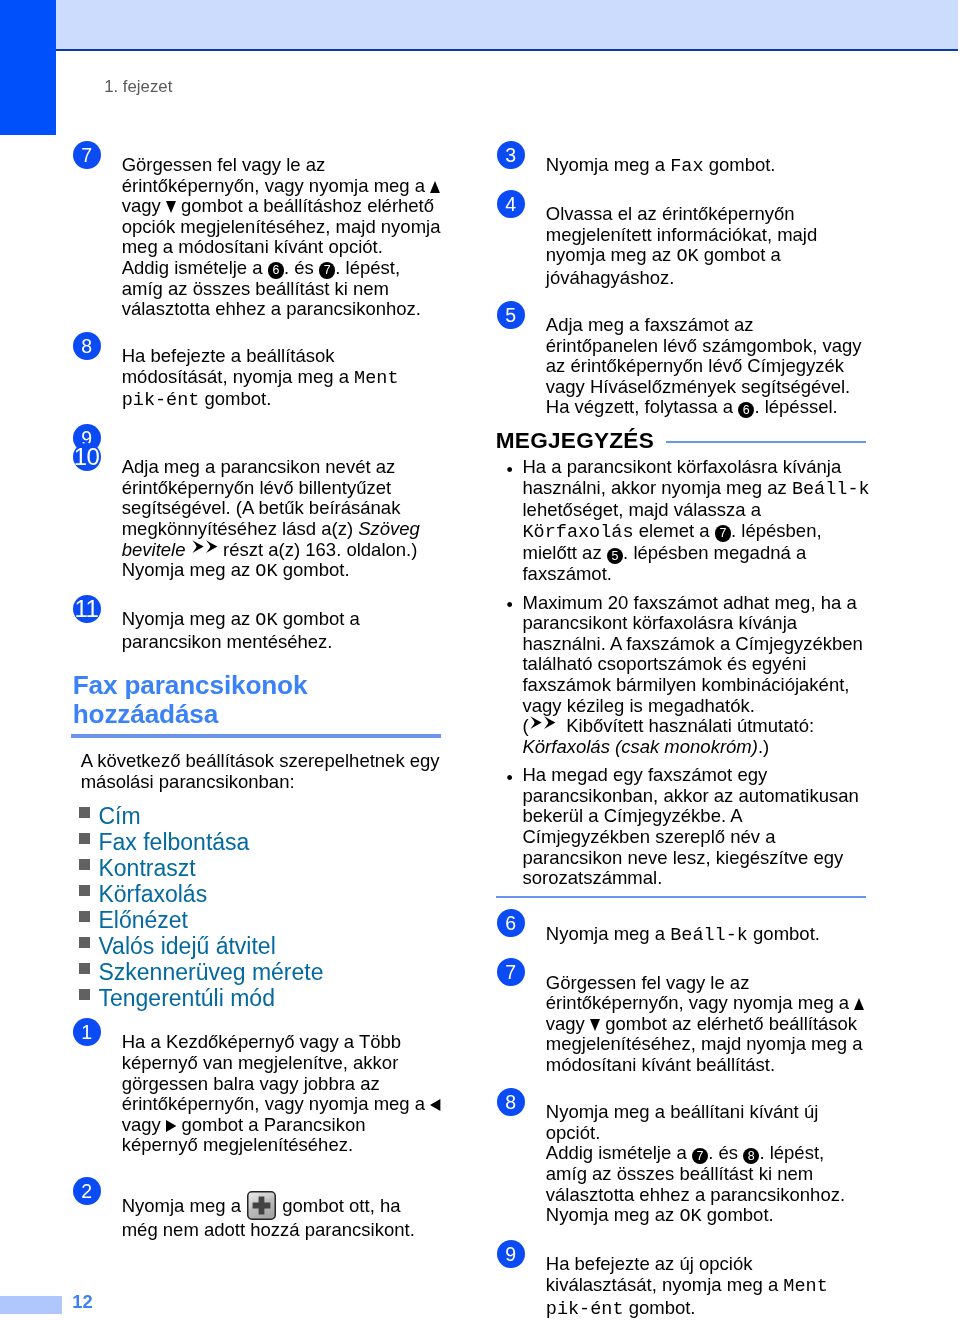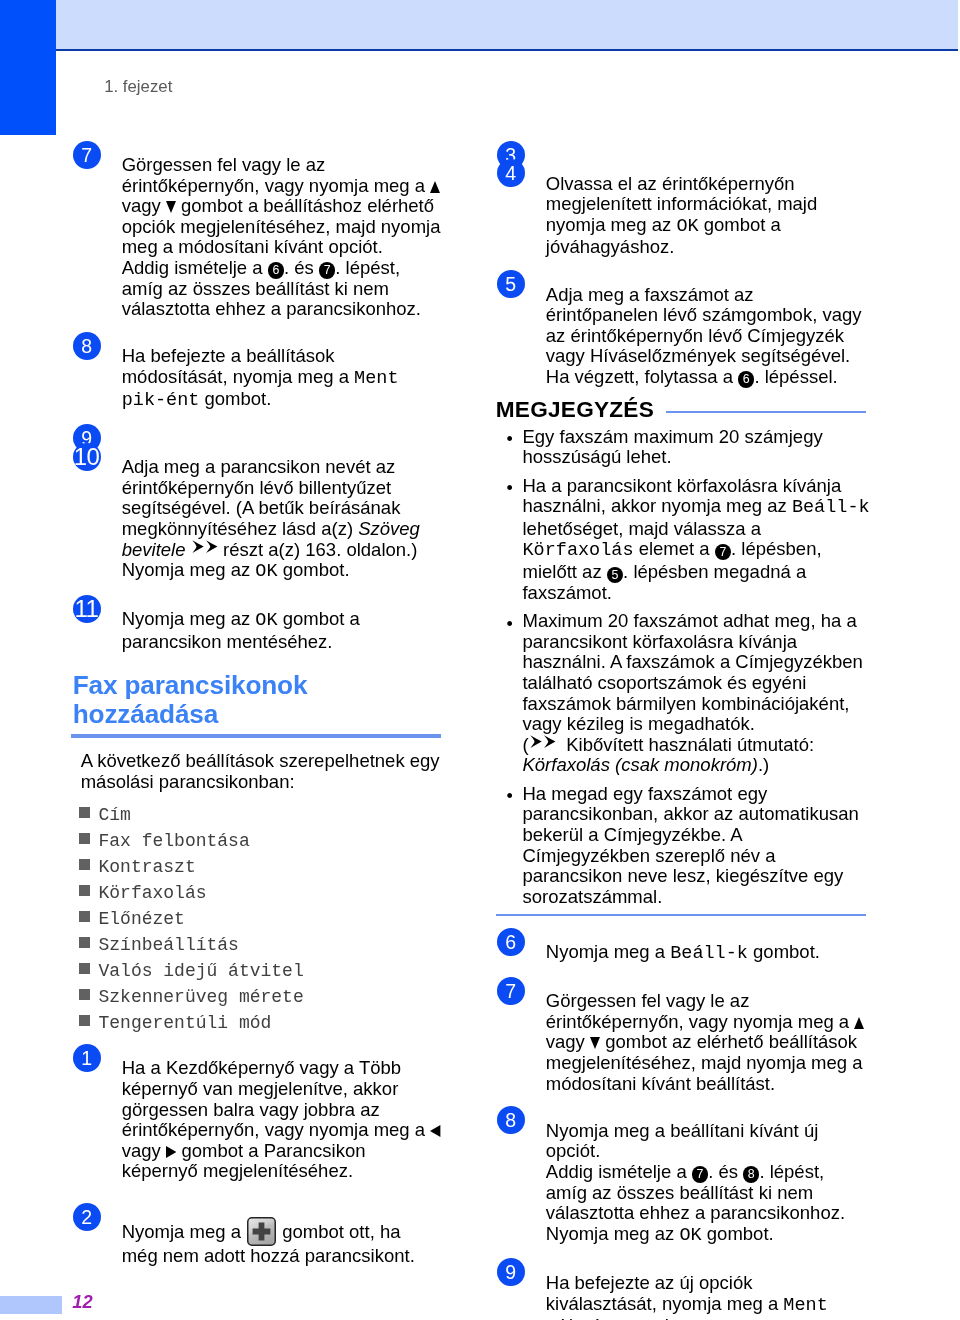--- a/index.html
+++ b/index.html
@@ -8,21 +8,21 @@
        position:relative;overflow:hidden;}
   .page{position:absolute;left:0;top:0;width:960px;height:967px;}
 
   
   .hdr-band{position:absolute;left:56px;top:0;width:902px;height:50px;background:#ccdcfc;}
   .hdr-rule{position:absolute;left:56px;top:49px;width:902px;height:2px;background:#0b3ba8;}
   .chap-tab{position:absolute;left:0;top:0;width:56px;height:135px;background:#0050fc;}
   .chap-label{position:absolute;left:104.2px;top:78.2px;font-size:16.8px;line-height:18px;color:#5a5a5c;}
   .foot-tab{position:absolute;left:0;top:1296px;width:62px;height:17.5px;background:#afc7fc;}
   
-  .pageno{position:absolute;left:72.3px;top:1292px;font-size:18.3px;line-height:19px;font-weight:bold;color:#a21caf;font-style:italic;}
+  .pageno{position:absolute;left:72.3px;top:1292px;font-size:18.3px;line-height:19px;font-weight:bold;color:#3b82f6;}
 
   
   .col{position:absolute;width:376px;}
   .colL{left:72.7px;top:140.5px;}
   .colR{left:496.8px;top:140.5px;}
 
   
   .step{position:relative;padding-left:41px;margin-bottom:12.2px;padding-top:6.5px;}
   [data-name="left-steps-bottom"] .step:first-child{margin-bottom:20.9px;}
   .num{position:absolute;left:0;top:0px;width:28px;height:28px;border-radius:50%;
@@ -41,22 +41,22 @@
   .inum{display:inline-block;width:16.3px;height:16.3px;border-radius:50%;background:#000;color:#fff;
         font-size:12.4px;line-height:16.3px;text-align:center;vertical-align:-0.5px;
         font-family:"Liberation Sans",sans-serif;letter-spacing:0;}
 
   
   h2.sect{font-size:26.2px;line-height:28.8px;font-weight:bold;margin:18.5px 0 0 0;color:#3b82f6;letter-spacing:-0.15px;}
   .sect-rule{height:4.3px;background:#6b94ef;margin-top:5.5px;width:370px;margin-left:-1.3px;}
 
   
   .blist{margin:11px 0 7px 0;padding:0;list-style:none;}
-  .blist li{position:relative;padding-left:25.8px;font-family:Liberation Mono, monospace;
-            font-size:18px;line-height:25.98px;color:#404040;}
+  .blist li{position:relative;padding-left:25.8px;font-family:Liberation Sans, sans-serif;
+            font-size:23px;line-height:25.98px;color:#0369a1;}
   .blist li::before{content:"";position:absolute;left:6.6px;top:4.3px;width:10.6px;height:11px;background:#616161;}
 
   
   .note-head{display:flex;align-items:center;height:24px;position:relative;top:-2px;width:370px;left:-1px;}
   .note-title{font-size:22.6px;line-height:23px;font-weight:bold;letter-spacing:0.25px;color:#000000;}
   .note-line{flex:1;height:2px;background:#6a93f2;margin-left:12px;position:relative;top:2px;}
   .note-end{height:2px;background:#6a93f2;margin-bottom:11.4px;margin-top:-1px;width:370px;margin-left:-1px;}
   .nlist{margin:3px 0 0 0;padding:0;list-style:none;}
   .nlist li{position:relative;padding-left:25.7px;margin-bottom:8px;font-size:18.5px;line-height:20.55px;color:#000;letter-spacing:0;}
   .nlist li::before{content:"\2022";position:absolute;left:9.6px;top:2.4px;font-size:18px;line-height:20.55px;}
@@ -105,21 +105,20 @@
       </div>
     <h2 class="sect" data-name="section-title"><span>Fax parancsikonok</span><br><span>hozzáadása</span></h2>
     <div class="sect-rule" data-name="section-rule"></div>
     <p class="ptext intro" data-name="section-intro">A következő beállítások szerepelhetnek egy másolási parancsikonban:</p>
     <ul class="blist" data-name="settings-bullet-list">
         <li data-name="list-item">Cím</li>
         <li data-name="list-item">Fax felbontása</li>
         <li data-name="list-item">Kontraszt</li>
         <li data-name="list-item">Körfaxolás</li>
         <li data-name="list-item">Előnézet</li>
-        <li data-name="list-item">Színbeállítás</li>
         <li data-name="list-item">Valós idejű átvitel</li>
         <li data-name="list-item">Szkennerüveg mérete</li>
         <li data-name="list-item">Tengerentúli mód</li>
       </ul>
     <div data-name="left-steps-bottom">
         <div class="step" data-name="step-item">
           <span class="num" data-name="step-number">1</span>
           <p class="ptext" data-name="step-text">Ha a Kezdőképernyő vagy a Több képernyő van megjelenítve, akkor görgessen balra vagy jobbra az érintőképernyőn, vagy nyomja meg a<span class="nw" data-name="nowrap-group">&nbsp;<span class="tri left" data-name="triangle-left-icon"><svg width="10.4" height="12.05" viewBox="0 0 10.4 12.05" aria-hidden="true">
                   <path d="M0 6.0 L10.4 0 L10.4 12.0 Z"></path>
                 </svg></span></span> vagy<span class="nw" data-name="nowrap-group">&nbsp;<span class="tri right" data-name="triangle-right-icon"><svg width="10.4" height="12.05" viewBox="0 0 10.4 12.05" aria-hidden="true">
@@ -133,37 +132,37 @@
                 <path d="M11.6 5.6h5.8v6.0h6.0v5.8h-6.0v6.0h-5.8v-6.0H5.6v-5.8h6.0z" fill="#434343"></path>
               </svg></span> gombot ott, ha még nem adott hozzá parancsikont.</p>
         </div>
       </div>
   </div>
 
   <div class="col colR" data-name="right-column">
     <div data-name="right-steps-top">
         <div class="step" data-name="step-item">
           <span class="num" data-name="step-number">3</span>
+          <p class="ptext" data-name="step-text">Nyomja meg a <span class="mono" data-name="ui-label">Fax</span> gombot.</p>
         </div>
         <div class="step" data-name="step-item">
           <span class="num" data-name="step-number">4</span>
           <p class="ptext" data-name="step-text">Olvassa el az érintőképernyőn megjelenített információkat, majd nyomja meg az <span class="mono" data-name="ui-label">OK</span> gombot a jóváhagyáshoz.</p>
         </div>
         <div class="step" data-name="step-item">
           <span class="num" data-name="step-number">5</span>
           <p class="ptext" data-name="step-text">Adja meg a faxszámot az érintőpanelen lévő számgombok, vagy az érintőképernyőn lévő Címjegyzék vagy Híváselőzmények segítségével. Ha végzett, folytassa a<span class="nw" data-name="nowrap-group">&nbsp;<span class="inum" data-name="step-reference">6</span>.&nbsp;</span>lépéssel.</p>
         </div>
       </div>
     <div class="note" data-name="note-box">
       <div class="note-head" data-name="note-header">
         <span class="note-title" data-name="note-title">MEGJEGYZÉS</span>
         <span class="note-line" data-name="note-header-rule"></span>
       </div>
       <ul class="nlist" data-name="note-list">
-          <li data-name="note-item">Egy faxszám maximum 20 számjegy hosszúságú lehet.</li>
           <li data-name="note-item">Ha a parancsikont körfaxolásra kívánja használni, akkor nyomja meg az <span class="mono" data-name="ui-label">Beáll-k</span> lehetőséget, majd válassza a <span class="mono" data-name="ui-label">Körfaxolás</span> elemet a<span class="nw" data-name="nowrap-group">&nbsp;<span class="inum" data-name="step-reference">7</span>.&nbsp;</span>lépésben, mielőtt az<span class="nw" data-name="nowrap-group">&nbsp;<span class="inum" data-name="step-reference">5</span>.&nbsp;</span>lépésben megadná a faxszámot.</li>
           <li data-name="note-item">Maximum 20 faxszámot adhat meg, ha a parancsikont körfaxolásra kívánja használni. A faxszámok a Címjegyzékben található csoportszámok és egyéni faxszámok bármilyen kombinációjaként, vagy kézileg is megadhatók.<br><span class="nw" data-name="nowrap-group">(<span class="arrow" data-name="double-arrow-icon"><svg viewBox="0 0 25.2 12.8" width="26.0" height="13.2" aria-hidden="true">
                   <path d="M0.3 0.2 C3.9 2.2 7.6 4.3 11.4 6.4 C7.6 8.5 3.9 10.6 0.3 12.6 C2.6 9.9 3.9 8.2 4.4 6.4 C3.9 4.6 2.6 2.9 0.3 0.2 Z"></path>
                   <path d="M13.6 0.2 C17.2 2.2 20.9 4.3 24.7 6.4 C20.9 8.5 17.2 10.6 13.6 12.6 C15.9 9.9 17.2 8.2 17.7 6.4 C17.2 4.6 15.9 2.9 13.6 0.2 Z"></path>
                 </svg></span></span>&nbsp; Kibővített használati útmutató: <span class="it" data-name="cross-reference">Körfaxolás (csak monokróm)</span>.)</li>
           <li data-name="note-item">Ha megad egy faxszámot egy parancsikonban, akkor az automatikusan bekerül a Címjegyzékbe. A Címjegyzékben szereplő név a parancsikon neve lesz, kiegészítve egy sorozatszámmal.</li>
         </ul>
       <div class="note-end" data-name="note-end-rule"></div>
     </div>
     <div data-name="right-steps-bottom">

